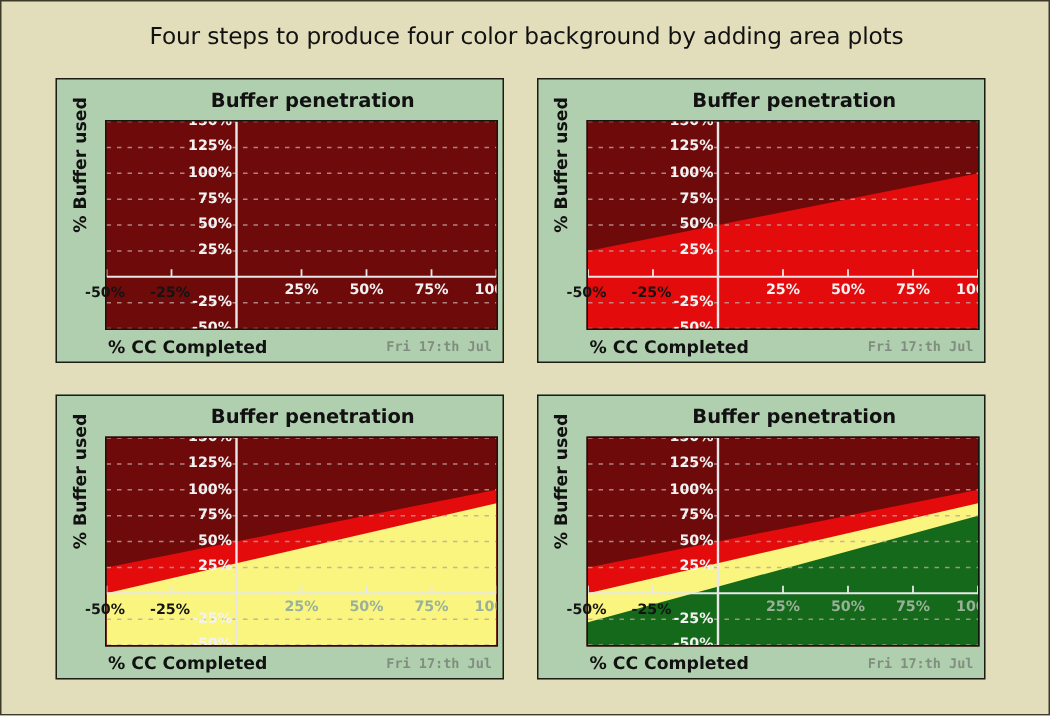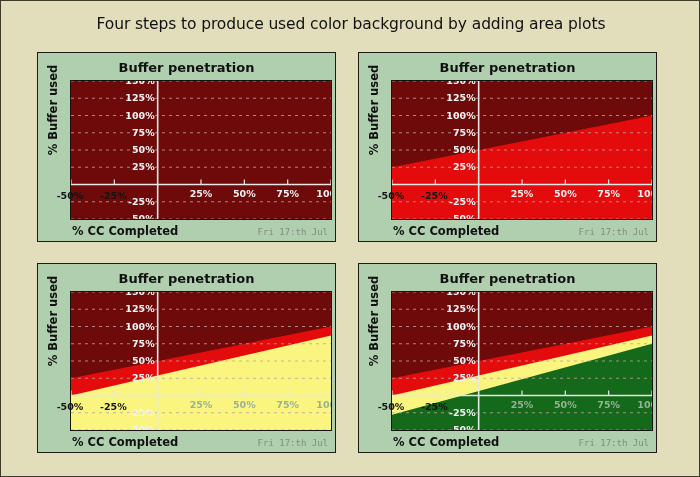--- a/index.html
+++ b/index.html
@@ -49,20 +49,21 @@
 
   .panel-title {
     position: absolute;
     left: 0;
     top: 7px;
     width: 100%;
     text-align: center;
     font-size: 13px;
     font-weight: bold;
     color: #111111;
+    padding-left: 22px;
   }
 
   
   .ylabel {
     position: absolute;
     left: -40px;
     top: 50px;
     width: 110px;
     text-align: center;
     font-size: 11.5px;
@@ -84,20 +85,21 @@
     box-sizing: border-box;
   }
   .stamp {
     position: absolute;
     right: 7px;
     bottom: 4px;
     font-size: 9px;
     color: #808e7f;
     font-family: "DejaVu Sans Mono", monospace;
     white-space: nowrap;
+    font-weight: bold;
   }
 
   
   .plot {
     position: absolute;
     left: 32px;
     top: 27px;
     width: 262px;
     height: 140px;
     overflow: hidden;
@@ -119,21 +121,21 @@
   .tick-y  { text-align: right; }
   .tick-x  { text-align: center; }
   .tick-dim { color: #9ab199; }
   .tick-dark { color: #141414; }
 </style>
 </head>
 <body>
 
 <div id="root">
 
-  <div class="main-title">Four steps to produce used color background by adding area plots</div>
+  <div class="main-title">Four steps to produce four color background by adding area plots</div>
 
   <div class="panel panel-tl">
     <div class="panel-title">Buffer penetration</div>
     <div class="ylabel">% Buffer used</div>
     <div class="plot" id="plot1">
         <svg width="260" height="138" viewBox="0 0 260 138">
           <rect x="0" y="0" width="260" height="138" fill="#6e0a0a"></rect>
           <line x1="0" x2="260" y1="0" y2="0" stroke="#c2a0a0" stroke-width="1" stroke-dasharray="3 4" opacity="0.8"></line>
           <line x1="0" x2="260" y1="17.25" y2="17.25" stroke="#c2a0a0" stroke-width="1" stroke-dasharray="3 4" opacity="0.8"></line>
           <line x1="0" x2="260" y1="34.5" y2="34.5" stroke="#c2a0a0" stroke-width="1" stroke-dasharray="3 4" opacity="0.8"></line>

